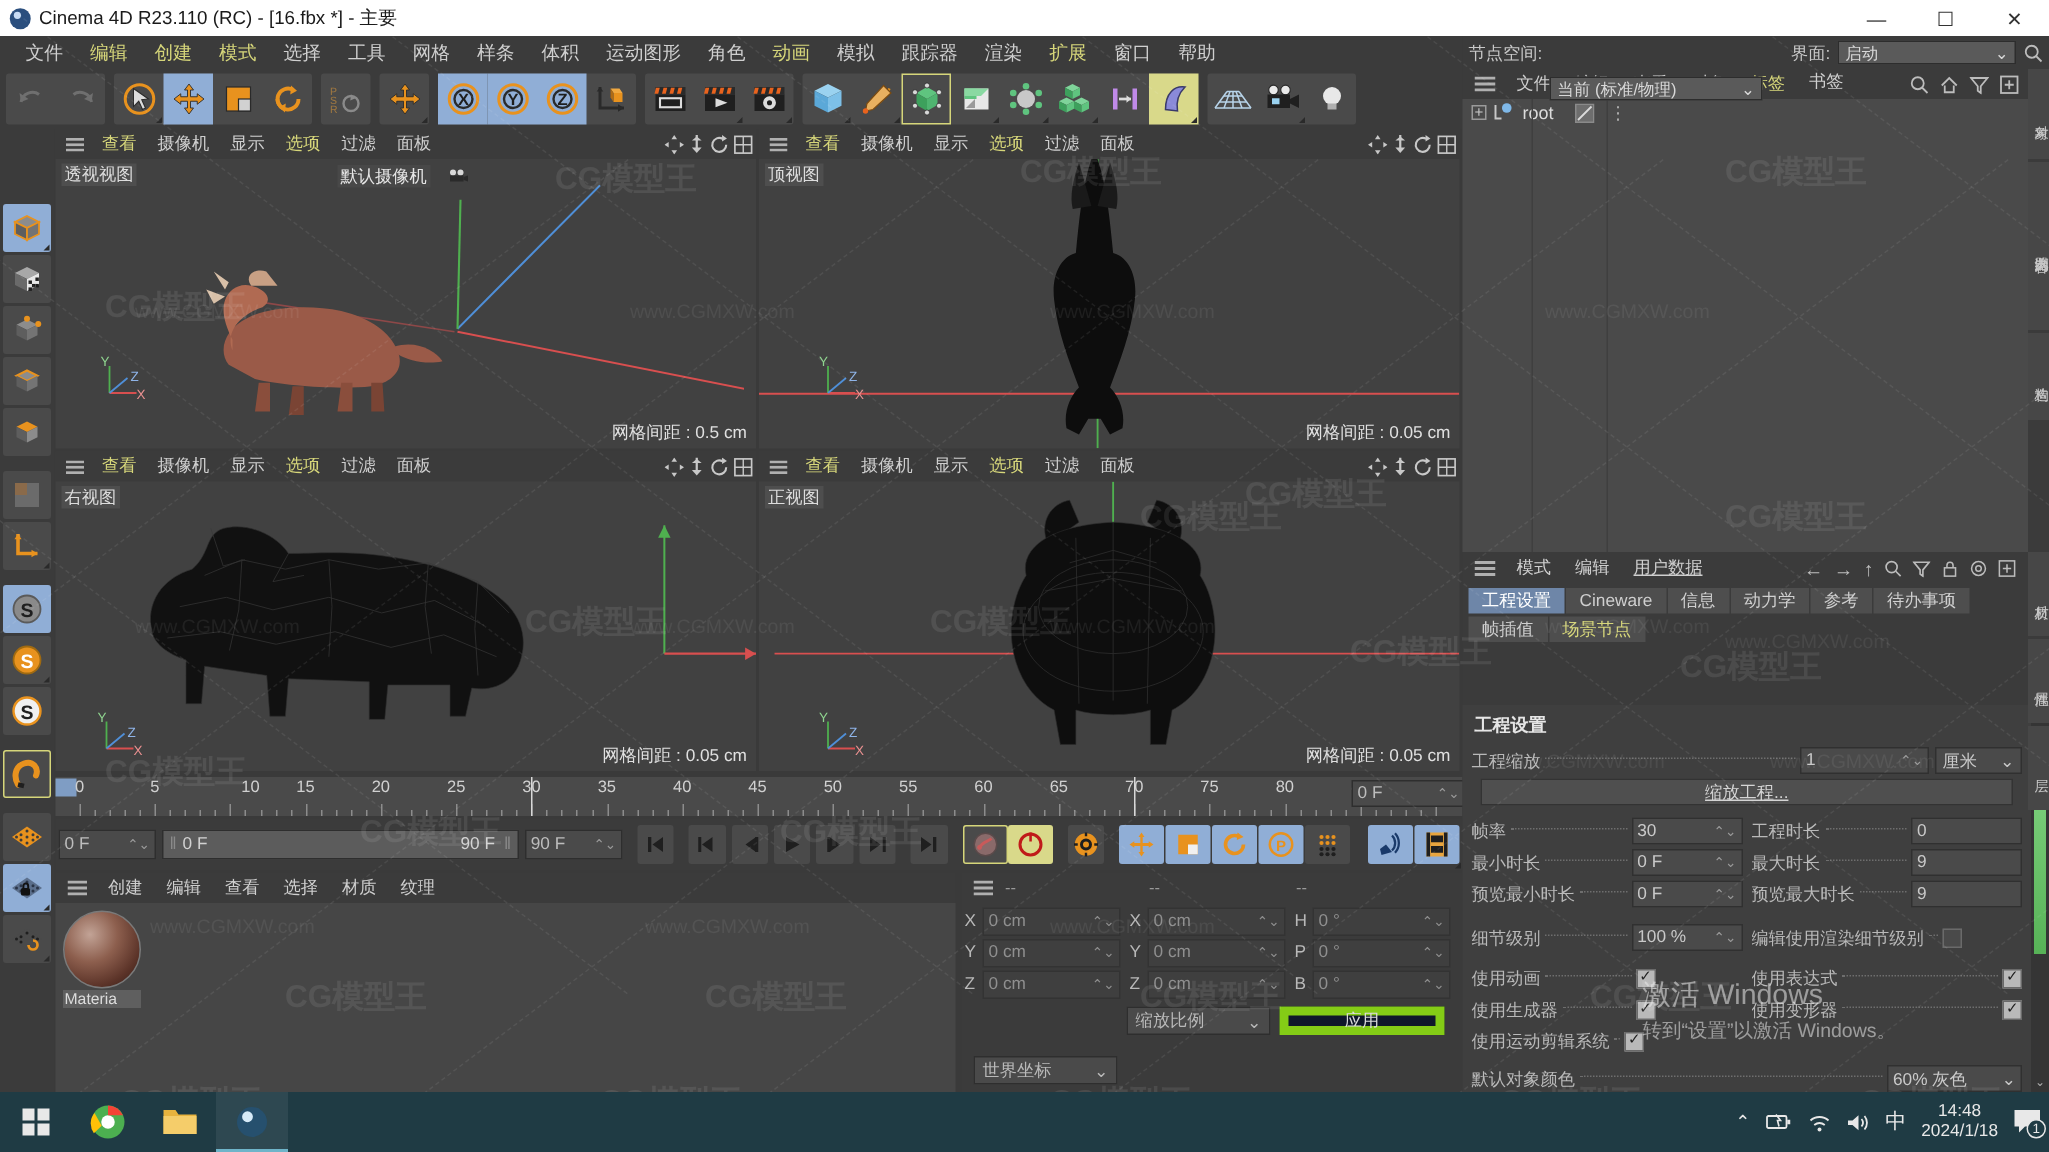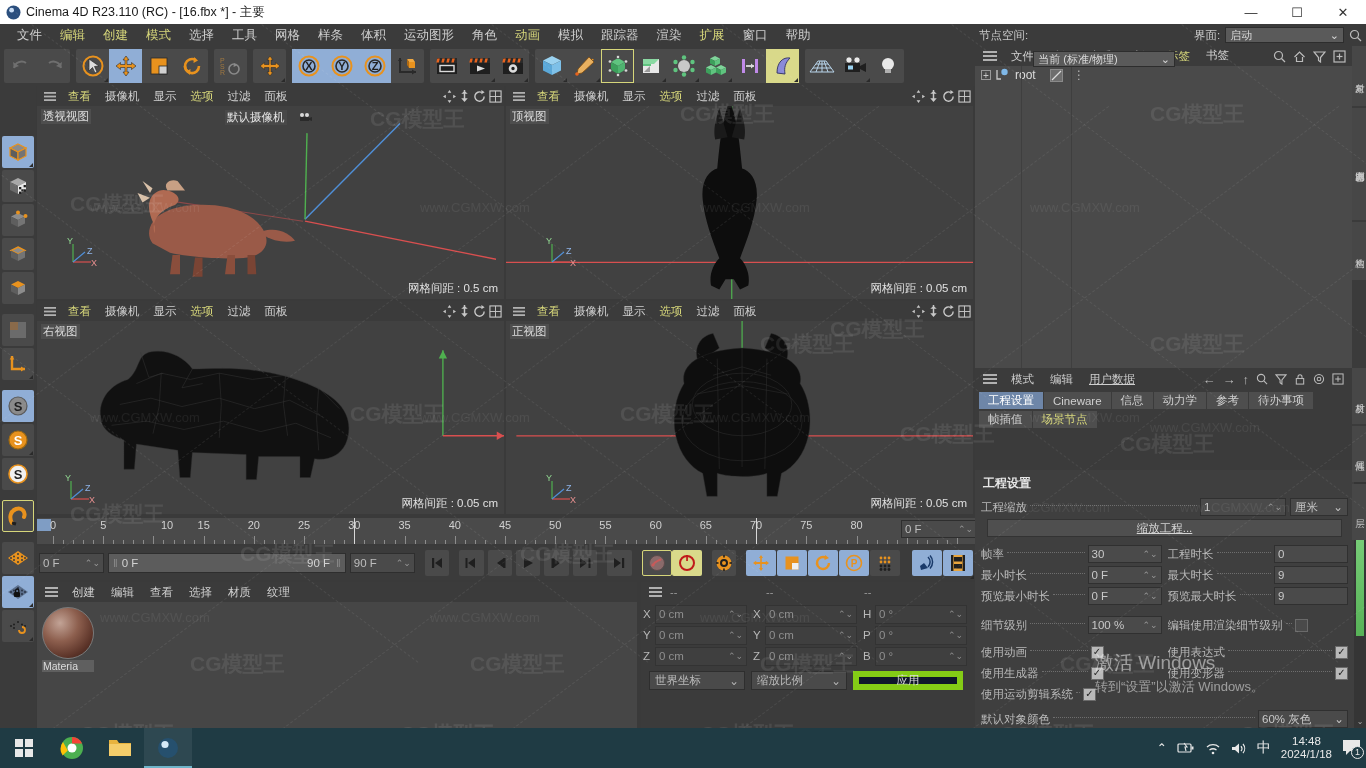--- a/index.html
+++ b/index.html
@@ -1403,21 +1403,21 @@
             <span style="font-size:9px;">⌃⌄</span>
           </div>
           <span class="axl" style="margin-left:6px;">B</span>
           <div class="cfld" style="width:92px;">
             <span>0 °</span>
             <span style="font-size:9px;">⌃⌄</span>
           </div>
         </div>
       </div>
     <div class="coordbtns">
-      <div class="cdd" style="width:96px;">
+      <div class="cdd" style="width:96px;margin-top:33px;">
         <span>世界坐标</span>
           <span>⌄</span>
       </div>
       <div class="cdd" style="width:96px;">
         <span>缩放比例</span>
           <span>⌄</span>
       </div>
       <div class="capply">应用</div>
     </div>
   </div>

